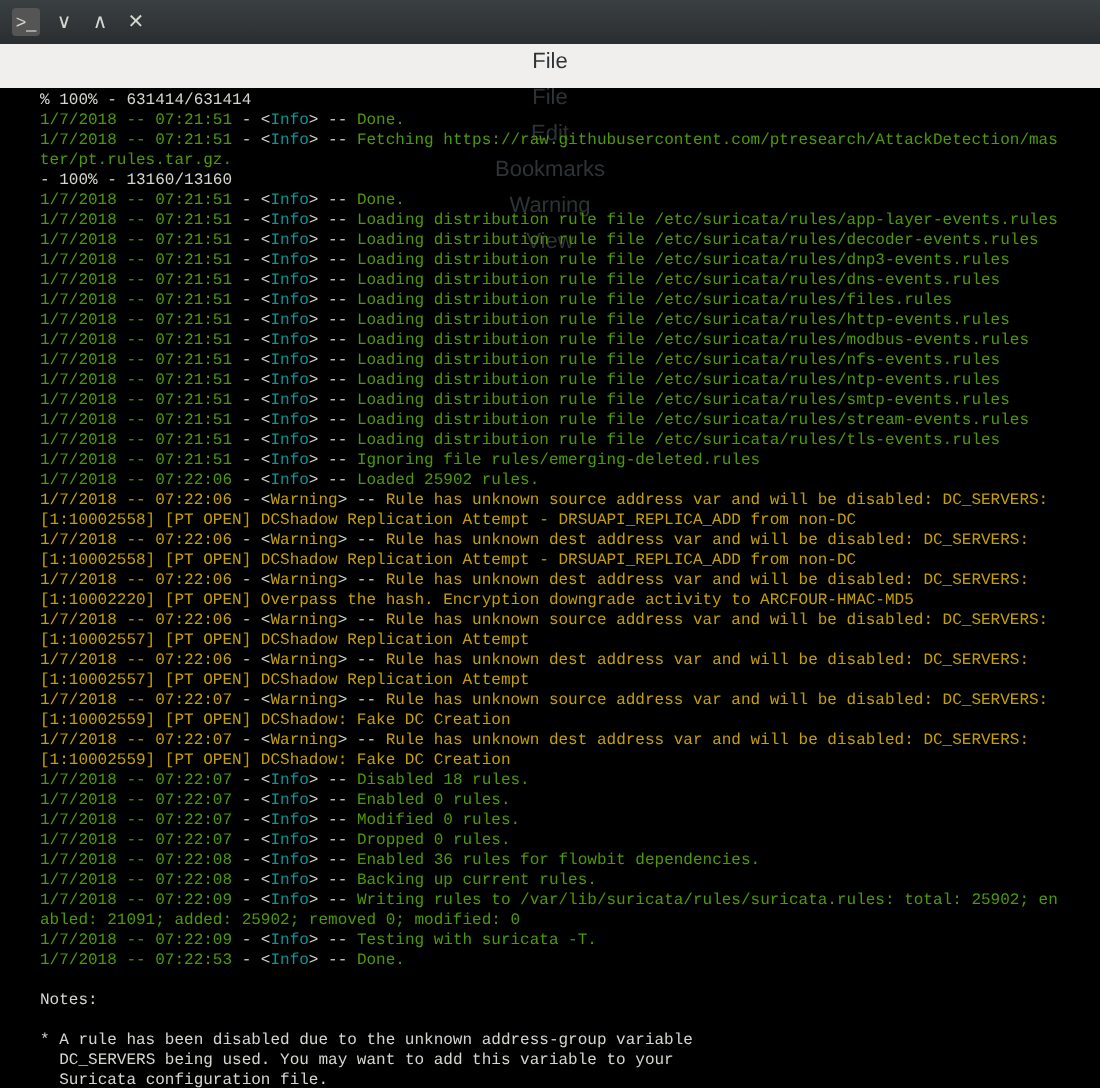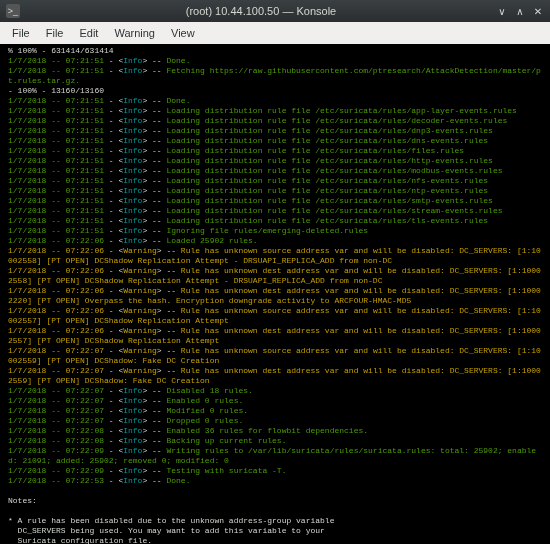--- a/index.html
+++ b/index.html
@@ -4,44 +4,44 @@
 <style>
 * { margin:0; padding:0; box-sizing:border-box; }
 body { background:#2e3436; font-family:sans-serif; width:550px; height:544px; overflow:hidden; }
 
 .titlebar { height:22px; background:linear-gradient(#3a3f42,#2a2e31); display:flex; align-items:center; padding:0 6px; color:#d3d7cf; font-size:11px; }
 .titlebar .left-icon { width:14px; height:14px; background:#555; border-radius:2px; margin-right:6px; display:flex; align-items:center; justify-content:center; font-size:9px; }
 .titlebar .title { flex:1; text-align:center; }
 .titlebar .btns { display:flex; gap:6px; }
 .titlebar .btn { width:12px; height:12px; display:flex; align-items:center; justify-content:center; font-size:10px; cursor:pointer; }
 
-.menubar { height:22px; background:#f0efee; display:flex; align-items:center; padding:0 4px; font-size:11px; color:#2e3436; }
+.menubar { height:22px; background:#f0efee; display:flex; align-items:center; padding:0 4px; font-size:11px; color:#2e3436;flex-direction:column; }
 .menubar .item { padding:3px 8px; cursor:pointer; }
 
-.terminal { background:#000; height:500px; overflow:hidden; padding:2px 8px; font-family:"Liberation Mono","DejaVu Sans Mono",Consolas,monospace; font-size:8px; line-height:10px; color:#ccc; white-space:pre; }
+.terminal { background:#000; height:500px; overflow:hidden; padding:2px 20px; font-family:"Liberation Mono","DejaVu Sans Mono",Consolas,monospace; font-size:8px; line-height:10px; color:#ccc; white-space:pre; }
 .terminal .row { display:block; white-space:pre-wrap; word-break:break-all; }
 .g{color:#4e9a06}
 .c{color:#06989a}
 .y{color:#c4a000}
 .w{color:#d3d7cf}
 </style>
 </head>
 <body>
 
 <div class="titlebar">
   <div class="left-icon">&gt;_</div>
-  <div class="title">(root) 10.44.100.50 — Konsole</div>
   <div class="btns">
     <div class="btn">∨</div>
     <div class="btn">∧</div>
     <div class="btn">✕</div>
   </div>
 </div>
 
 <div class="menubar">
   <div class="item">File</div>
   <div class="item">File</div>
   <div class="item">Edit</div>
+  <div class="item">Bookmarks</div>
   <div class="item">Warning</div>
   <div class="item">View</div>
 </div>
 
 <div class="terminal" id="term"><span class="row w">% 100% - 631414/631414</span><span class="row"><span class="g">1/7/2018 -- 07:21:51</span><span class="w"> - &lt;</span><span class="c">Info</span><span class="w">&gt; -- </span><span class="g">Done.</span></span><span class="row"><span class="g">1/7/2018 -- 07:21:51</span><span class="w"> - &lt;</span><span class="c">Info</span><span class="w">&gt; -- </span><span class="g">Fetching https://raw.githubusercontent.com/ptresearch/AttackDetection/master/pt.rules.tar.gz.</span></span><span class="row w">- 100% - 13160/13160</span><span class="row"><span class="g">1/7/2018 -- 07:21:51</span><span class="w"> - &lt;</span><span class="c">Info</span><span class="w">&gt; -- </span><span class="g">Done.</span></span><span class="row"><span class="g">1/7/2018 -- 07:21:51</span><span class="w"> - &lt;</span><span class="c">Info</span><span class="w">&gt; -- </span><span class="g">Loading distribution rule file /etc/suricata/rules/app-layer-events.rules</span></span><span class="row"><span class="g">1/7/2018 -- 07:21:51</span><span class="w"> - &lt;</span><span class="c">Info</span><span class="w">&gt; -- </span><span class="g">Loading distribution rule file /etc/suricata/rules/decoder-events.rules</span></span><span class="row"><span class="g">1/7/2018 -- 07:21:51</span><span class="w"> - &lt;</span><span class="c">Info</span><span class="w">&gt; -- </span><span class="g">Loading distribution rule file /etc/suricata/rules/dnp3-events.rules</span></span><span class="row"><span class="g">1/7/2018 -- 07:21:51</span><span class="w"> - &lt;</span><span class="c">Info</span><span class="w">&gt; -- </span><span class="g">Loading distribution rule file /etc/suricata/rules/dns-events.rules</span></span><span class="row"><span class="g">1/7/2018 -- 07:21:51</span><span class="w"> - &lt;</span><span class="c">Info</span><span class="w">&gt; -- </span><span class="g">Loading distribution rule file /etc/suricata/rules/files.rules</span></span><span class="row"><span class="g">1/7/2018 -- 07:21:51</span><span class="w"> - &lt;</span><span class="c">Info</span><span class="w">&gt; -- </span><span class="g">Loading distribution rule file /etc/suricata/rules/http-events.rules</span></span><span class="row"><span class="g">1/7/2018 -- 07:21:51</span><span class="w"> - &lt;</span><span class="c">Info</span><span class="w">&gt; -- </span><span class="g">Loading distribution rule file /etc/suricata/rules/modbus-events.rules</span></span><span class="row"><span class="g">1/7/2018 -- 07:21:51</span><span class="w"> - &lt;</span><span class="c">Info</span><span class="w">&gt; -- </span><span class="g">Loading distribution rule file /etc/suricata/rules/nfs-events.rules</span></span><span class="row"><span class="g">1/7/2018 -- 07:21:51</span><span class="w"> - &lt;</span><span class="c">Info</span><span class="w">&gt; -- </span><span class="g">Loading distribution rule file /etc/suricata/rules/ntp-events.rules</span></span><span class="row"><span class="g">1/7/2018 -- 07:21:51</span><span class="w"> - &lt;</span><span class="c">Info</span><span class="w">&gt; -- </span><span class="g">Loading distribution rule file /etc/suricata/rules/smtp-events.rules</span></span><span class="row"><span class="g">1/7/2018 -- 07:21:51</span><span class="w"> - &lt;</span><span class="c">Info</span><span class="w">&gt; -- </span><span class="g">Loading distribution rule file /etc/suricata/rules/stream-events.rules</span></span><span class="row"><span class="g">1/7/2018 -- 07:21:51</span><span class="w"> - &lt;</span><span class="c">Info</span><span class="w">&gt; -- </span><span class="g">Loading distribution rule file /etc/suricata/rules/tls-events.rules</span></span><span class="row"><span class="g">1/7/2018 -- 07:21:51</span><span class="w"> - &lt;</span><span class="c">Info</span><span class="w">&gt; -- </span><span class="g">Ignoring file rules/emerging-deleted.rules</span></span><span class="row"><span class="g">1/7/2018 -- 07:22:06</span><span class="w"> - &lt;</span><span class="c">Info</span><span class="w">&gt; -- </span><span class="g">Loaded 25902 rules.</span></span><span class="row"><span class="y">1/7/2018 -- 07:22:06</span><span class="w"> - &lt;</span><span class="y">Warning</span><span class="w">&gt; -- </span><span class="y">Rule has unknown source address var and will be disabled: DC_SERVERS: [1:10002558] [PT OPEN] DCShadow Replication Attempt - DRSUAPI_REPLICA_ADD from non-DC</span></span><span class="row"><span class="y">1/7/2018 -- 07:22:06</span><span class="w"> - &lt;</span><span class="y">Warning</span><span class="w">&gt; -- </span><span class="y">Rule has unknown dest address var and will be disabled: DC_SERVERS: [1:10002558] [PT OPEN] DCShadow Replication Attempt - DRSUAPI_REPLICA_ADD from non-DC</span></span><span class="row"><span class="y">1/7/2018 -- 07:22:06</span><span class="w"> - &lt;</span><span class="y">Warning</span><span class="w">&gt; -- </span><span class="y">Rule has unknown dest address var and will be disabled: DC_SERVERS: [1:10002220] [PT OPEN] Overpass the hash. Encryption downgrade activity to ARCFOUR-HMAC-MD5</span></span><span class="row"><span class="y">1/7/2018 -- 07:22:06</span><span class="w"> - &lt;</span><span class="y">Warning</span><span class="w">&gt; -- </span><span class="y">Rule has unknown source address var and will be disabled: DC_SERVERS: [1:10002557] [PT OPEN] DCShadow Replication Attempt</span></span><span class="row"><span class="y">1/7/2018 -- 07:22:06</span><span class="w"> - &lt;</span><span class="y">Warning</span><span class="w">&gt; -- </span><span class="y">Rule has unknown dest address var and will be disabled: DC_SERVERS: [1:10002557] [PT OPEN] DCShadow Replication Attempt</span></span><span class="row"><span class="y">1/7/2018 -- 07:22:07</span><span class="w"> - &lt;</span><span class="y">Warning</span><span class="w">&gt; -- </span><span class="y">Rule has unknown source address var and will be disabled: DC_SERVERS: [1:10002559] [PT OPEN] DCShadow: Fake DC Creation</span></span><span class="row"><span class="y">1/7/2018 -- 07:22:07</span><span class="w"> - &lt;</span><span class="y">Warning</span><span class="w">&gt; -- </span><span class="y">Rule has unknown dest address var and will be disabled: DC_SERVERS: [1:10002559] [PT OPEN] DCShadow: Fake DC Creation</span></span><span class="row"><span class="g">1/7/2018 -- 07:22:07</span><span class="w"> - &lt;</span><span class="c">Info</span><span class="w">&gt; -- </span><span class="g">Disabled 18 rules.</span></span><span class="row"><span class="g">1/7/2018 -- 07:22:07</span><span class="w"> - &lt;</span><span class="c">Info</span><span class="w">&gt; -- </span><span class="g">Enabled 0 rules.</span></span><span class="row"><span class="g">1/7/2018 -- 07:22:07</span><span class="w"> - &lt;</span><span class="c">Info</span><span class="w">&gt; -- </span><span class="g">Modified 0 rules.</span></span><span class="row"><span class="g">1/7/2018 -- 07:22:07</span><span class="w"> - &lt;</span><span class="c">Info</span><span class="w">&gt; -- </span><span class="g">Dropped 0 rules.</span></span><span class="row"><span class="g">1/7/2018 -- 07:22:08</span><span class="w"> - &lt;</span><span class="c">Info</span><span class="w">&gt; -- </span><span class="g">Enabled 36 rules for flowbit dependencies.</span></span><span class="row"><span class="g">1/7/2018 -- 07:22:08</span><span class="w"> - &lt;</span><span class="c">Info</span><span class="w">&gt; -- </span><span class="g">Backing up current rules.</span></span><span class="row"><span class="g">1/7/2018 -- 07:22:09</span><span class="w"> - &lt;</span><span class="c">Info</span><span class="w">&gt; -- </span><span class="g">Writing rules to /var/lib/suricata/rules/suricata.rules: total: 25902; enabled: 21091; added: 25902; removed 0; modified: 0</span></span><span class="row"><span class="g">1/7/2018 -- 07:22:09</span><span class="w"> - &lt;</span><span class="c">Info</span><span class="w">&gt; -- </span><span class="g">Testing with suricata -T.</span></span><span class="row"><span class="g">1/7/2018 -- 07:22:53</span><span class="w"> - &lt;</span><span class="c">Info</span><span class="w">&gt; -- </span><span class="g">Done.</span></span><span class="row"> </span><span class="row w">Notes:</span><span class="row"> </span><span class="row w">* A rule has been disabled due to the unknown address-group variable</span><span class="row w">  DC_SERVERS being used. You may want to add this variable to your</span><span class="row w">  Suricata configuration file.</span></div>
 
 </body></html>

